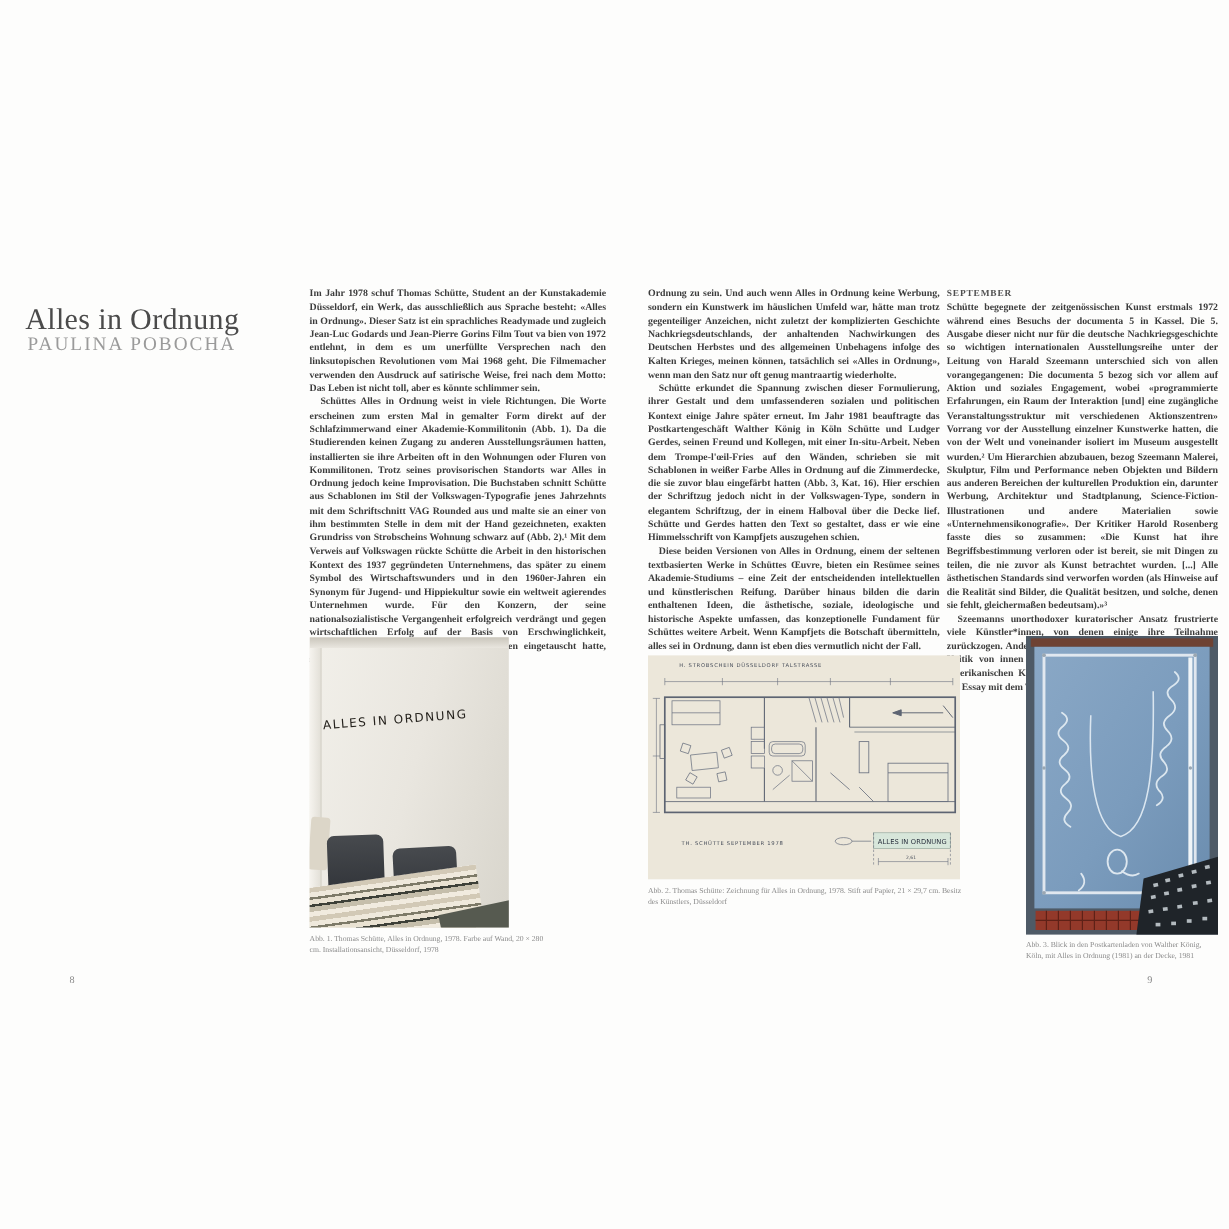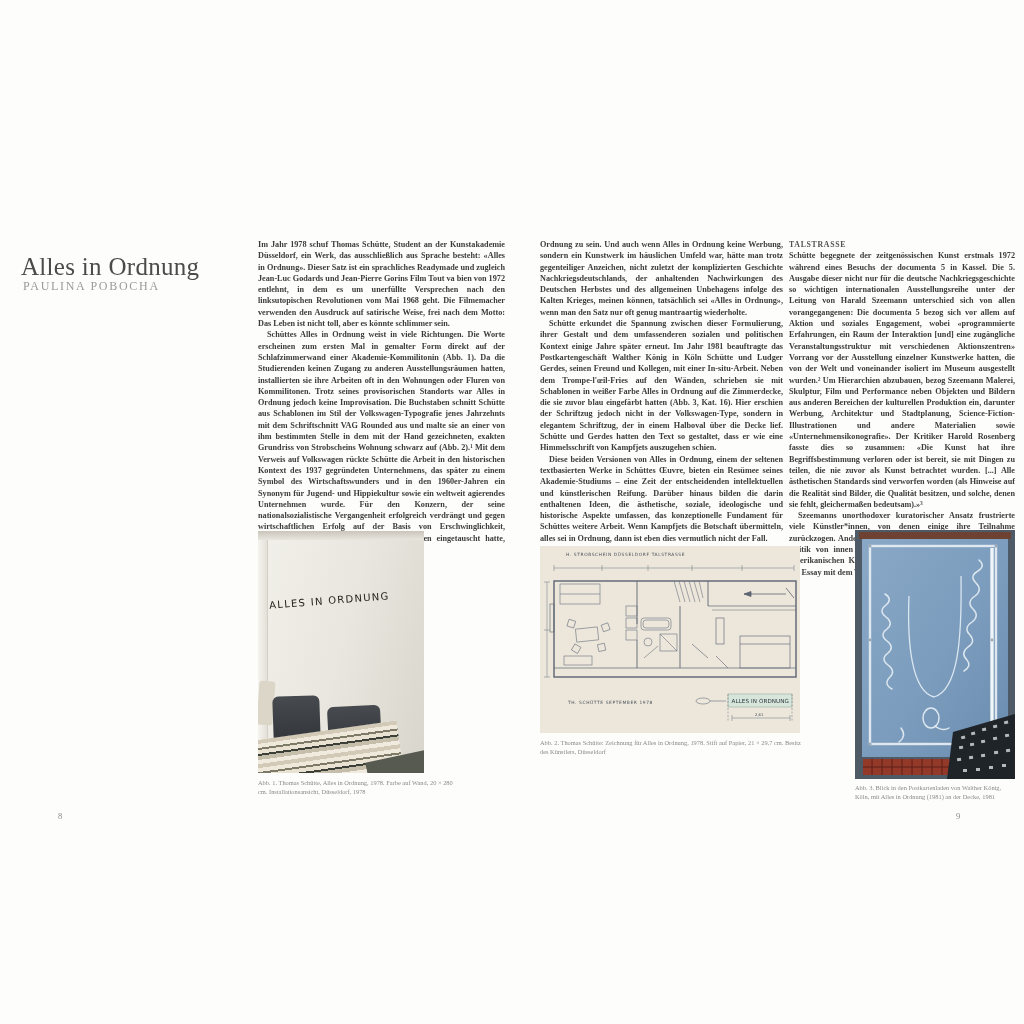--- a/index.html
+++ b/index.html
@@ -9,21 +9,21 @@
     font-family:"Liberation Serif", serif; overflow:hidden;
   }
 
   
   .page-title {
     position:absolute; left:21px; top:236px; width:230px;
     font-size:25px; font-weight:400; color:#4b4b4b; letter-spacing:.3px;
   }
   .author {
     position:absolute; left:23px; top:279px; width:230px;
-    font-size:12px; letter-spacing:1.7px; color:#9a9a9a;
+    font-size:16px; letter-spacing:1.7px; color:#9a9a9a;
   }
 
   
   .col {
     position:absolute; top:239px; color:#3c3c3c;
     font-size:8.2px; line-height:11.3px; text-align:justify;
     hyphens:auto;font-weight:bold; -webkit-hyphens:auto;
   }
   .col p { margin:0; }
   .col p.indent { text-indent:9px; }
@@ -99,21 +99,21 @@
     <p class="indent">Schüttes Alles in Ordnung weist in viele Richtungen. Die Worte erscheinen zum ersten Mal in gemalter Form direkt auf der Schlafzimmerwand einer Akademie-Kommilitonin (Abb. 1). Da die Studierenden keinen Zugang zu anderen Ausstellungsräumen hatten, installierten sie ihre Arbeiten oft in den Wohnungen oder Fluren von Kommilitonen. Trotz seines provisorischen Standorts war Alles in Ordnung jedoch keine Improvisation. Die Buchstaben schnitt Schütte aus Schablonen im Stil der Volkswagen-Typografie jenes Jahrzehnts mit dem Schriftschnitt VAG Rounded aus und malte sie an einer von ihm bestimmten Stelle in dem mit der Hand gezeichneten, exakten Grundriss von Strobscheins Wohnung schwarz auf (Abb. 2).¹ Mit dem Verweis auf Volkswagen rückte Schütte die Arbeit in den historischen Kontext des 1937 gegründeten Unternehmens, das später zu einem Symbol des Wirtschaftswunders und in den 1960er-Jahren ein Synonym für Jugend- und Hippiekultur sowie ein weltweit agierendes Unternehmen wurde. Für den Konzern, der seine nationalsozialistische Vergangenheit erfolgreich verdrängt und gegen wirtschaftlichen Erfolg auf der Basis von Erschwinglichkeit, Zuverlässigkeit und fröhlichen Werbesprüchen eingetauscht hatte, schien tatsächlich alles in</p>
   </div>
 
   <div class="col col2">
     <p>Ordnung zu sein. Und auch wenn Alles in Ordnung keine Werbung, sondern ein Kunstwerk im häuslichen Umfeld war, hätte man trotz gegenteiliger Anzeichen, nicht zuletzt der komplizierten Geschichte Nachkriegsdeutschlands, der anhaltenden Nachwirkungen des Deutschen Herbstes und des allgemeinen Unbehagens infolge des Kalten Krieges, meinen können, tatsächlich sei «Alles in Ordnung», wenn man den Satz nur oft genug mantraartig wiederholte.</p>
     <p class="indent">Schütte erkundet die Spannung zwischen dieser Formulierung, ihrer Gestalt und dem umfassenderen sozialen und politischen Kontext einige Jahre später erneut. Im Jahr 1981 beauftragte das Postkartengeschäft Walther König in Köln Schütte und Ludger Gerdes, seinen Freund und Kollegen, mit einer In-situ-Arbeit. Neben dem Trompe-l'œil-Fries auf den Wänden, schrieben sie mit Schablonen in weißer Farbe Alles in Ordnung auf die Zimmerdecke, die sie zuvor blau eingefärbt hatten (Abb. 3, Kat. 16). Hier erschien der Schriftzug jedoch nicht in der Volkswagen-Type, sondern in elegantem Schriftzug, der in einem Halboval über die Decke lief. Schütte und Gerdes hatten den Text so gestaltet, dass er wie eine Himmelsschrift von Kampfjets auszugehen schien.</p>
     <p class="indent">Diese beiden Versionen von Alles in Ordnung, einem der seltenen textbasierten Werke in Schüttes Œuvre, bieten ein Resümee seines Akademie-Studiums – eine Zeit der entscheidenden intellektuellen und künstlerischen Reifung. Darüber hinaus bilden die darin enthaltenen Ideen, die ästhetische, soziale, ideologische und historische Aspekte umfassen, das konzeptionelle Fundament für Schüttes weitere Arbeit. Wenn Kampfjets die Botschaft übermitteln, alles sei in Ordnung, dann ist eben dies vermutlich nicht der Fall.</p>
   </div>
 
   <div class="col col3">
-    <p class="section-heading">TALSTRASSE</p>
+    <p class="section-heading">SEPTEMBER</p>
     <p>Schütte begegnete der zeitgenössischen Kunst erstmals 1972 während eines Besuchs der documenta 5 in Kassel. Die 5. Ausgabe dieser nicht nur für die deutsche Nachkriegsgeschichte so wichtigen internationalen Ausstellungsreihe unter der Leitung von Harald Szeemann unterschied sich von allen vorangegangenen: Die documenta 5 bezog sich vor allem auf Aktion und soziales Engagement, wobei «programmierte Erfahrungen, ein Raum der Interaktion [und] eine zugängliche Veranstaltungsstruktur mit verschiedenen Aktionszentren» Vorrang vor der Ausstellung einzelner Kunstwerke hatten, die von der Welt und voneinander isoliert im Museum ausgestellt wurden.² Um Hierarchien abzubauen, bezog Szeemann Malerei, Skulptur, Film und Performance neben Objekten und Bildern aus anderen Bereichen der kulturellen Produktion ein, darunter Werbung, Architektur und Stadtplanung, Science-Fiction-Illustrationen und andere Materialien sowie «Unternehmensikonografie». Der Kritiker Harold Rosenberg fasste dies so zusammen: «Die Kunst hat ihre Begriffsbestimmung verloren oder ist bereit, sie mit Dingen zu teilen, die nie zuvor als Kunst betrachtet wurden. [...] Alle ästhetischen Standards sind verworfen worden (als Hinweise auf die Realität sind Bilder, die Qualität besitzen, und solche, denen sie fehlt, gleichermaßen bedeutsam).»³</p>
     <p class="indent">Szeemanns unorthodoxer kuratorischer Ansatz frustrierte viele Künstler*innen, von denen einige ihre Teilnahme zurückzogen. Andere nutzten die Ausstellung als Plattform, um Kritik von innen zu üben. So war der einzige Beitrag des amerikanischen Künstlers Robert Smithson zur documenta 5 ein Essay mit dem Titel «Kultu-</p>
   </div>
 
   <div class="fig1">
     <div class="fig1-ceiling"></div>
     <div class="fig1-cornerwall"></div>
     <div class="fig1-walltext">ALLES IN ORDNUNG</div>
     <div class="fig1-pillow"></div>
     <div class="fig1-cushion c1"></div>

